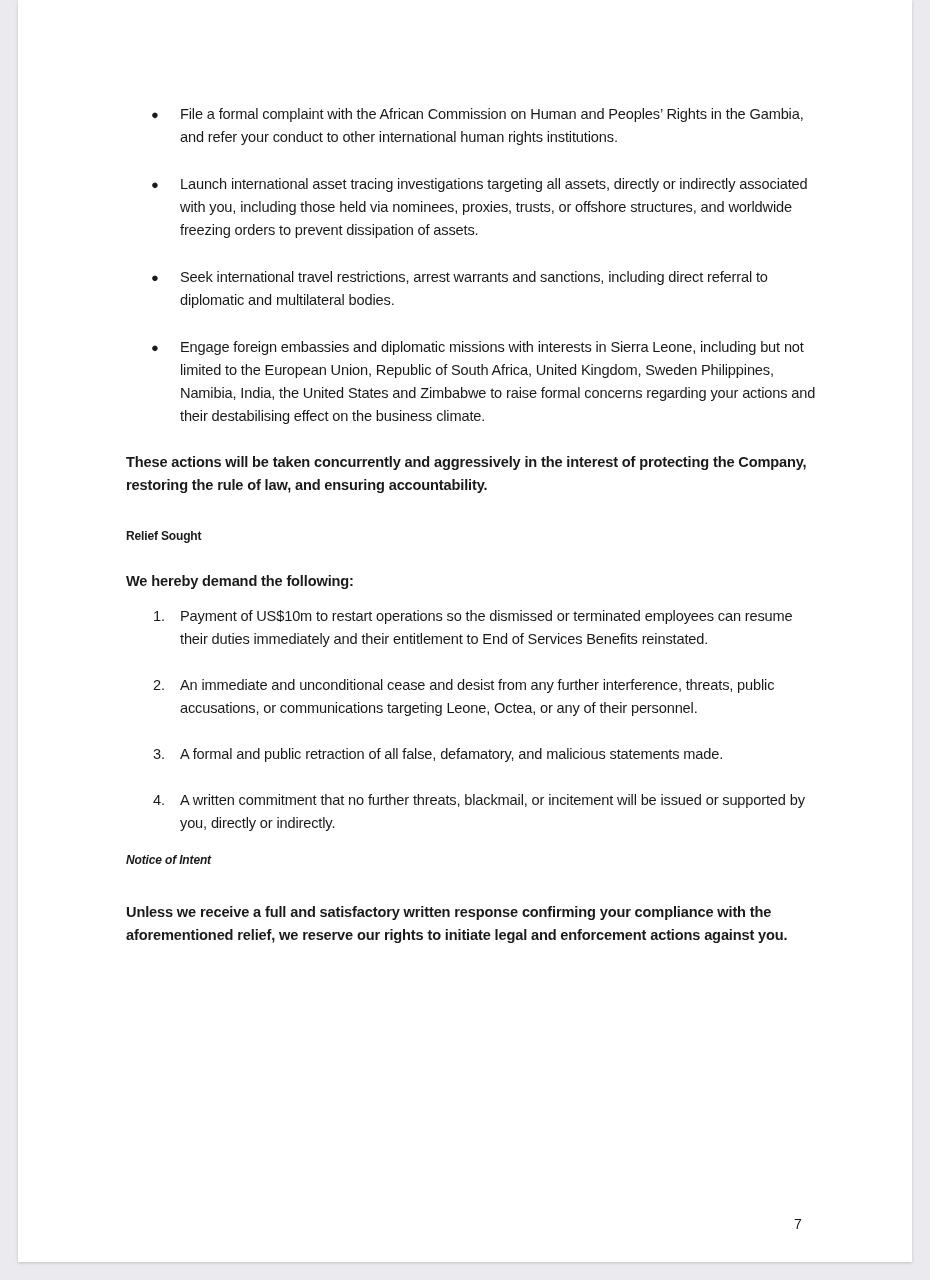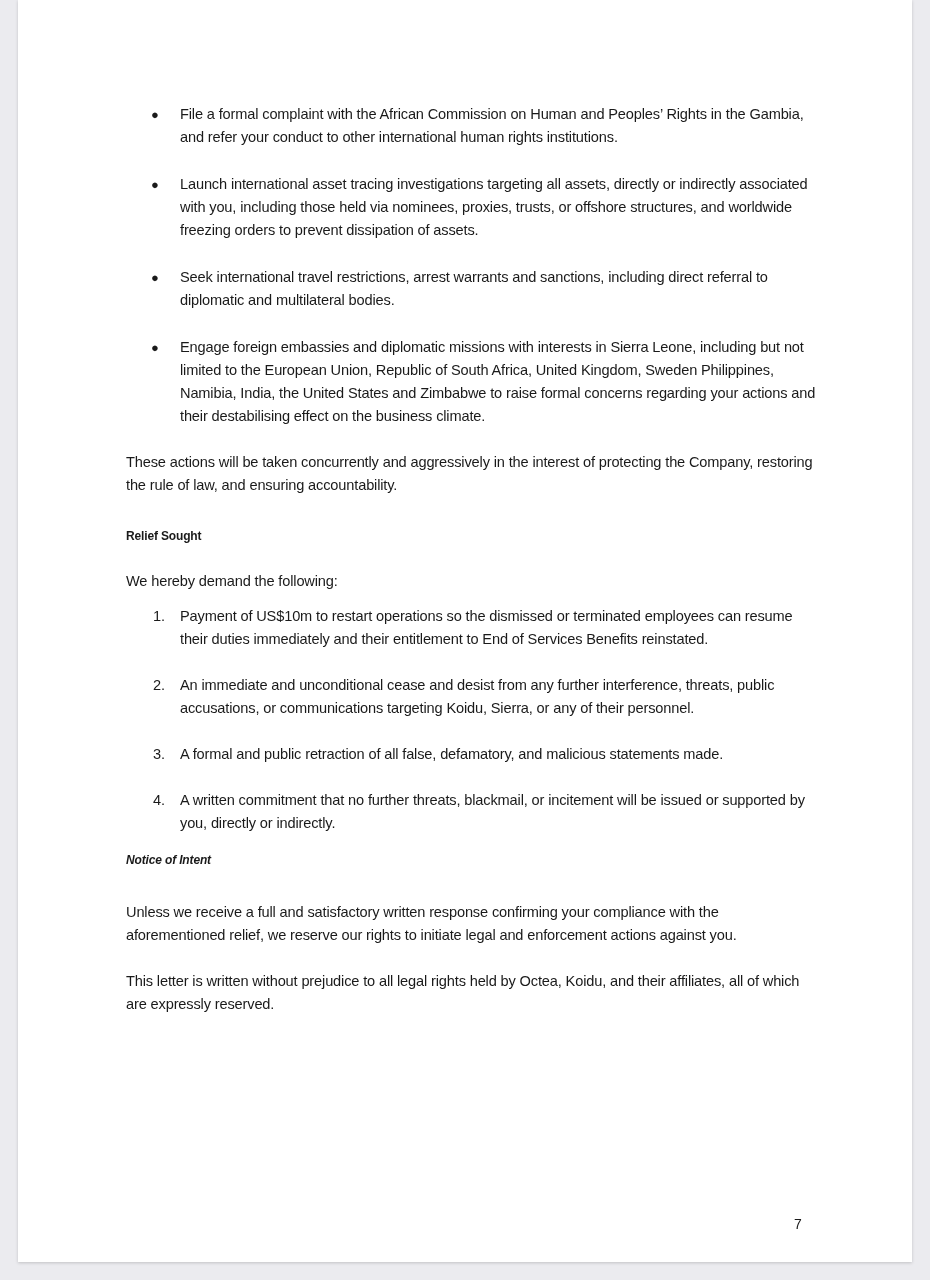--- a/index.html
+++ b/index.html
@@ -55,20 +55,21 @@
       top: 0;
     }
     .numbered li {
       margin-bottom: 23px;
     }
     p {
       margin: 0;
     }
     .para {
       margin-bottom: 24px;
+      font-weight: bold;
     }
     h3 {
       font-size: 12px;
       font-weight: bold;
       margin: 0 0 24px 0;
       line-height: 23px;
     }
     b { font-weight: normal; }
     .page-number {
       position: absolute;
@@ -108,32 +109,31 @@
 
     <p class="para" style="margin-bottom:12px;">We hereby demand the following:</p>
 
     <ol class="numbered">
       <li>
         <span class="marker">1.</span>
         <span>Payment of US$10m to restart operations so the dismissed or terminated employees can resume their duties immediately and their entitlement to End of Services Benefits reinstated.</span>
       </li>
       <li>
         <span class="marker">2.</span>
-        <span>An immediate and unconditional cease and desist from any further interference, threats, public accusations, or communications targeting Koidu, Sierra, or any of their personnel.</span>
+        <span>An immediate and unconditional cease and desist from any further interference, threats, public accusations, or communications targeting Leone, Octea, or any of their personnel.</span>
       </li>
       <li>
         <span class="marker">3.</span>
         <span>A formal and public retraction of all false, defamatory, and malicious statements made.</span>
       </li>
       <li style="margin-bottom:14px;">
         <span class="marker">4.</span>
         <span>A written commitment that no further threats, blackmail, or incitement will be issued or supported by you, directly or indirectly.</span>
       </li>
     </ol>
 
     <h3 style="margin-bottom:29px;font-style:italic;">Notice of Intent</h3>
 
     <p class="para" style="margin-bottom:23px;">Unless we receive a full and satisfactory written response confirming your compliance with the aforementioned relief, we reserve our rights to initiate legal and enforcement actions against you.</p>
-    <p class="para">This letter is written without prejudice to all legal rights held by Octea, Koidu, and their affiliates, all of which are expressly reserved.</p>
   </div>
 
   <div class="page-number">7</div>
 </div>
 
 </body></html>

